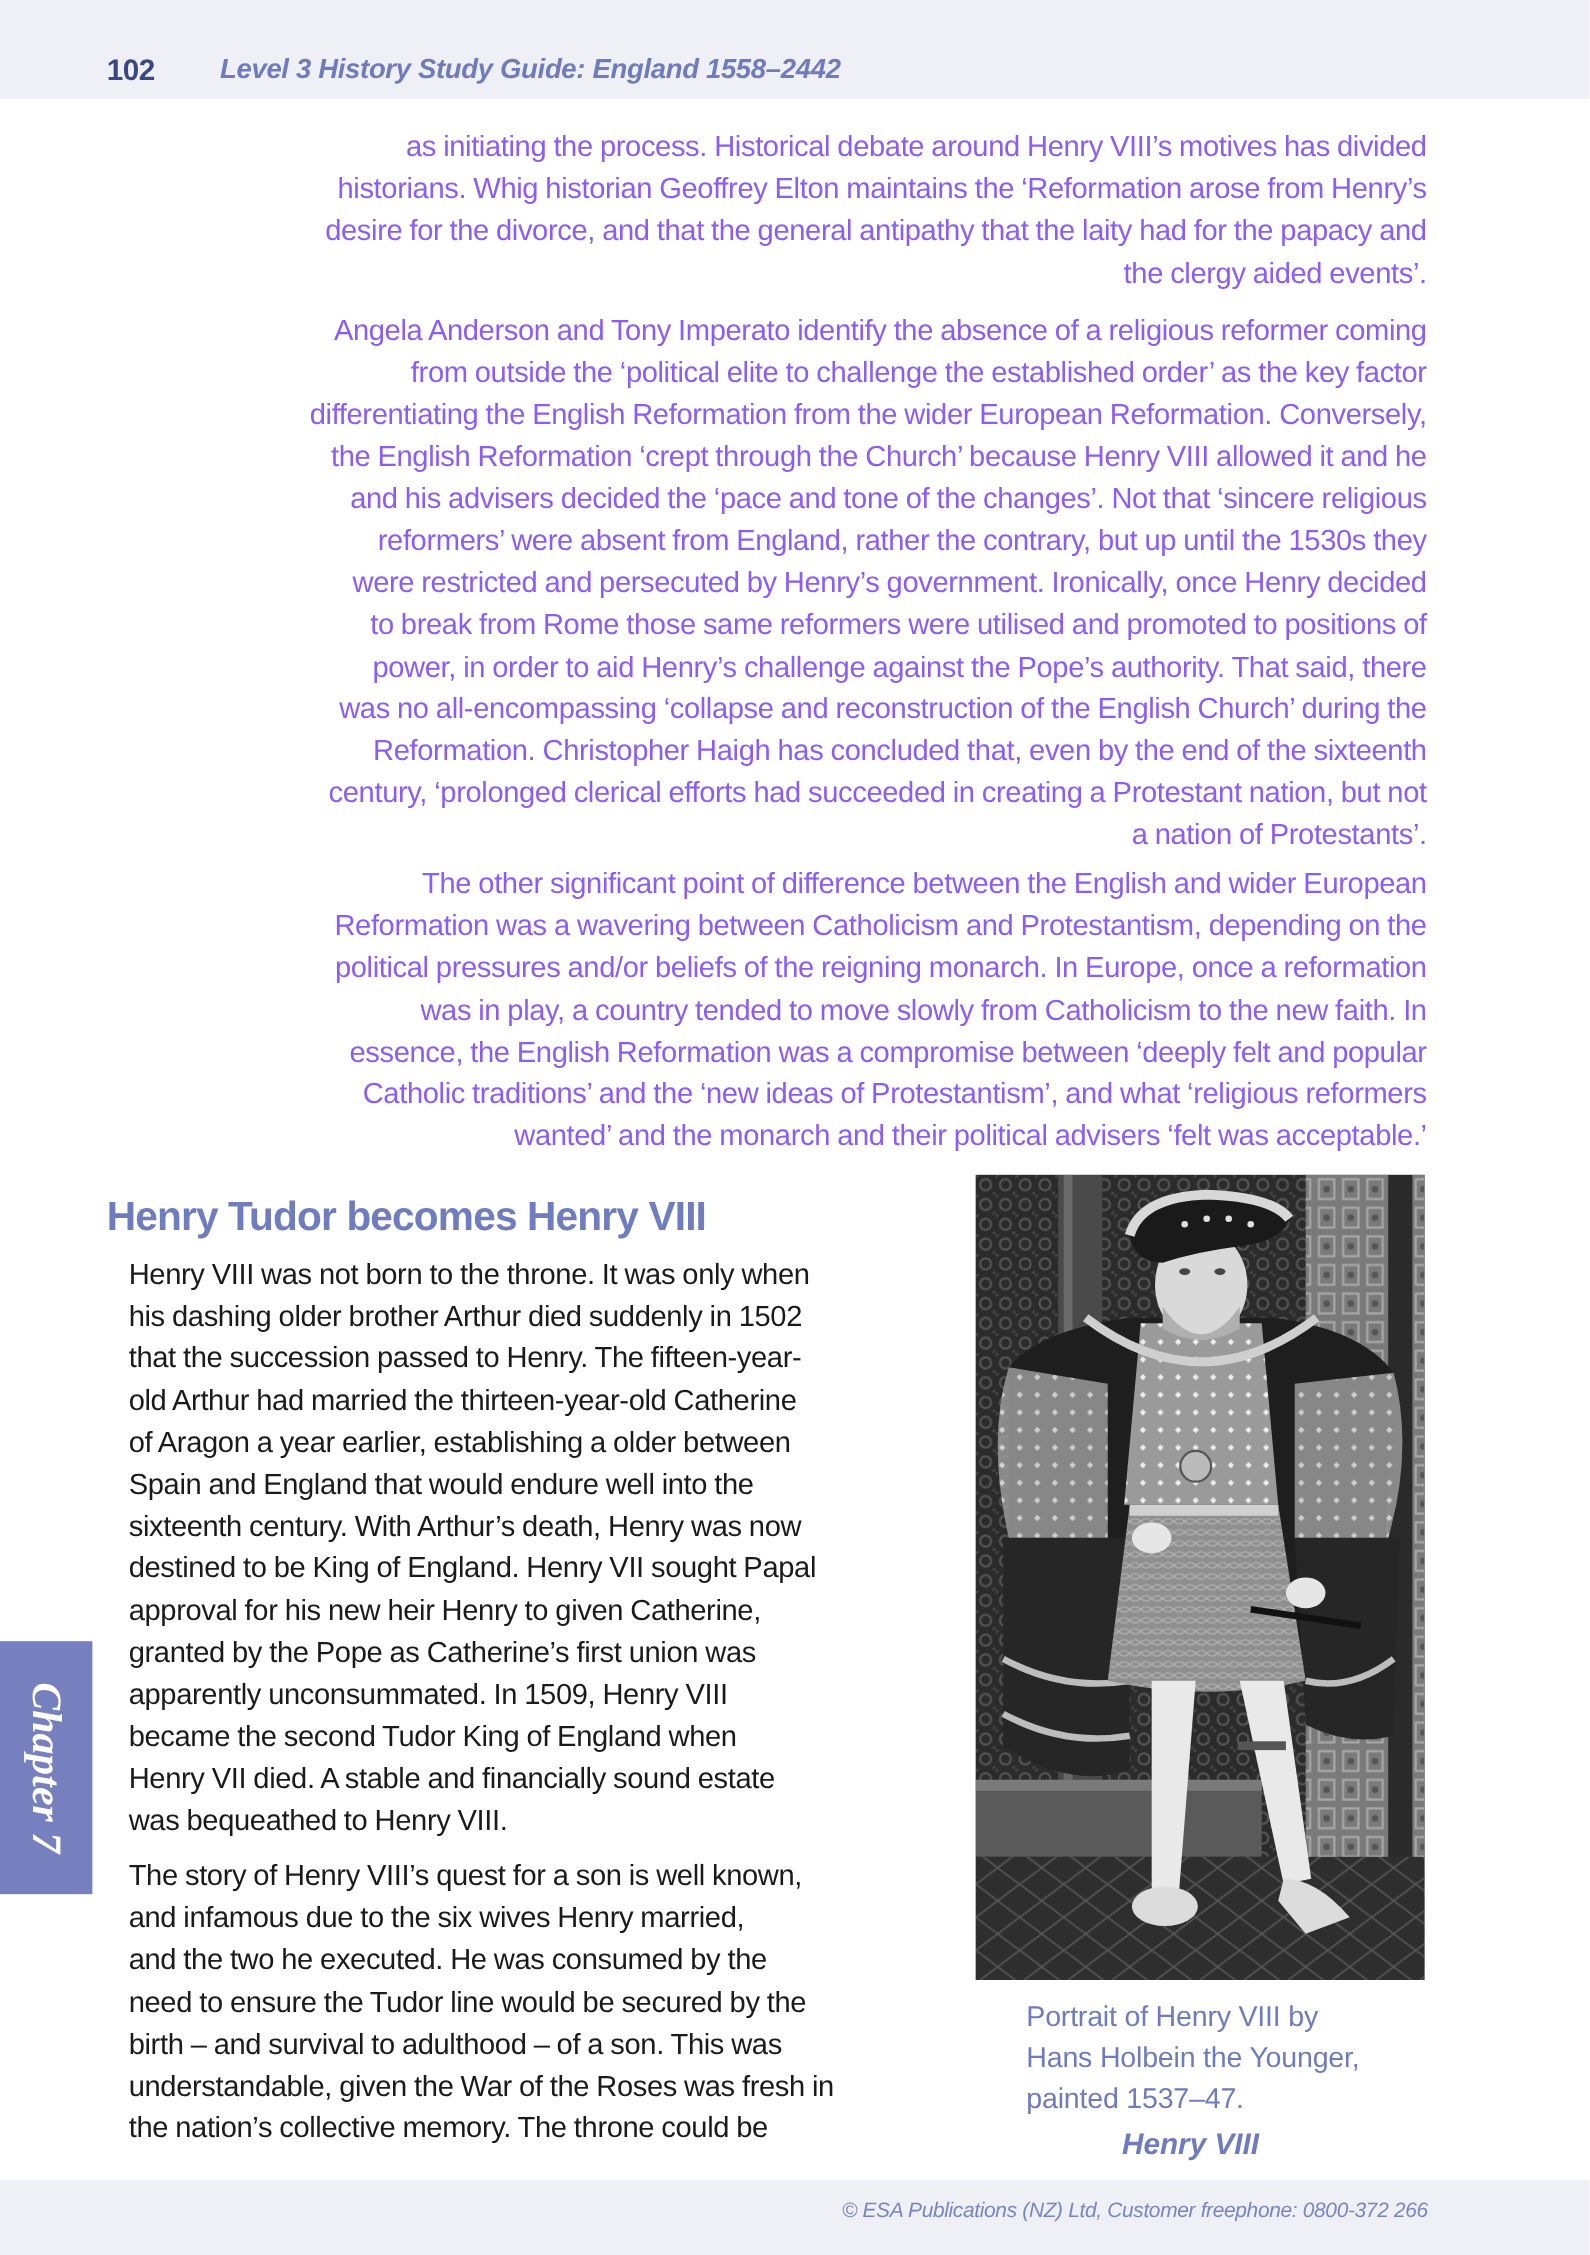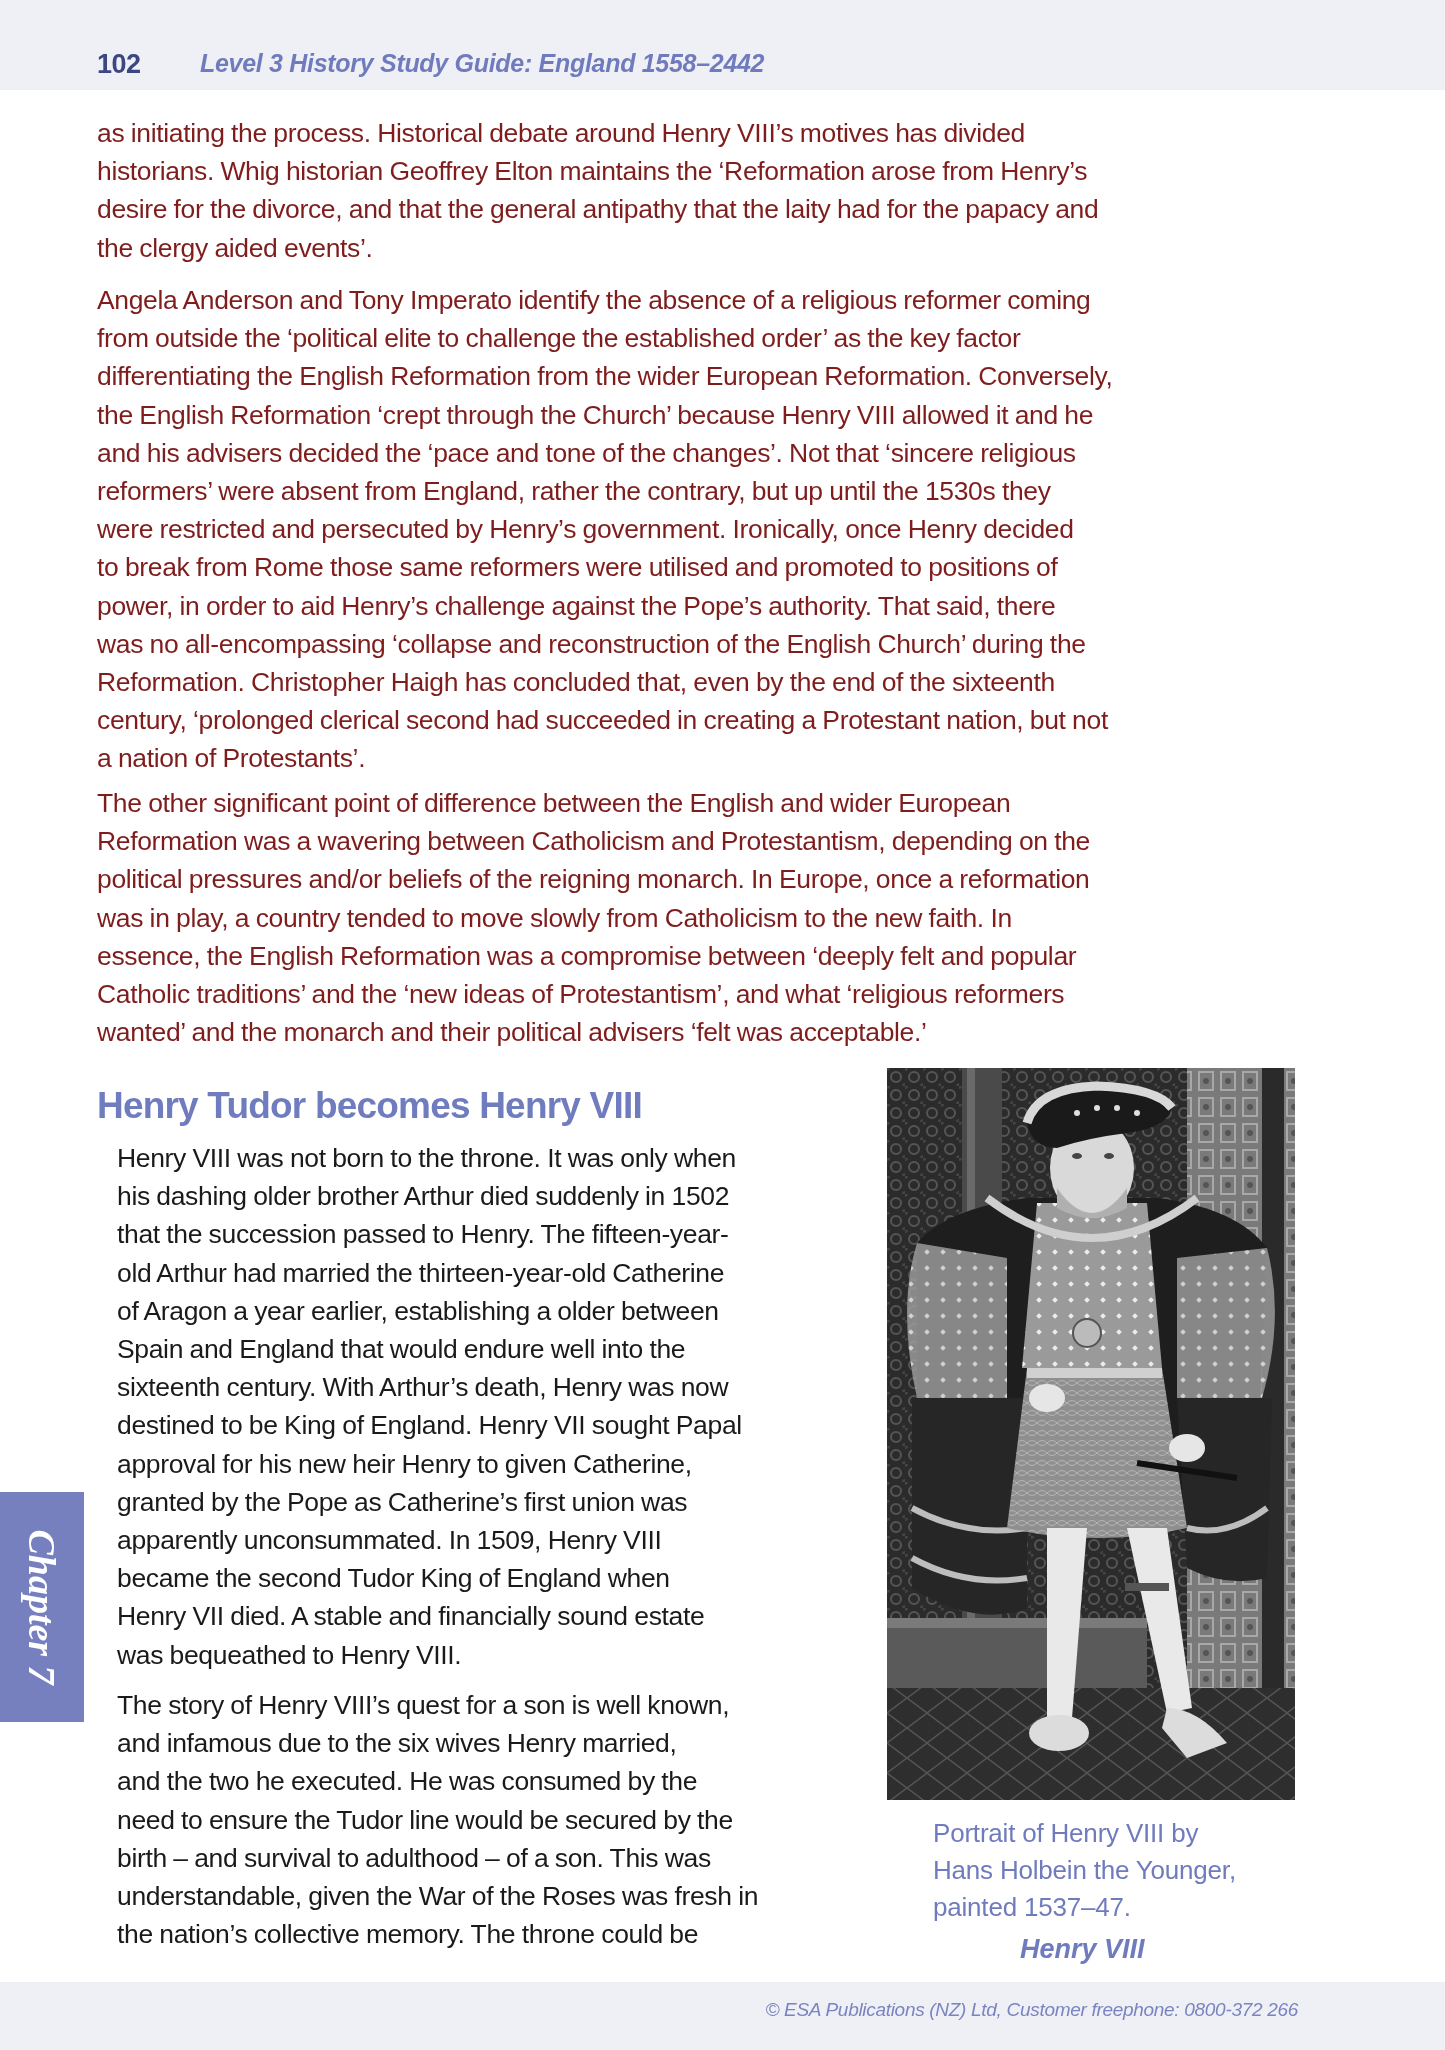--- a/index.html
+++ b/index.html
@@ -19,22 +19,22 @@
     font-size: 27px; color: #3b4782; letter-spacing: -0.5px;
   }
   .running-title {
     position: absolute; left: 200px; top: 49px;
     font-family: "Liberation Sans", sans-serif; font-style: italic; font-weight: bold;
     font-size: 25px; color: #6f7bbd; letter-spacing: -0.3px;
   }
   .body-text {
     position: absolute; left: 97px; width: 1200px;
     font-family: "Liberation Sans", sans-serif;
-    font-size: 26.5px; line-height: 38.2px; color: #7f1d1d;
-    letter-spacing: -0.35px; word-spacing: -0.5px;
+    font-size: 26.5px; line-height: 38.2px; color: #8b5cf6;
+    letter-spacing: -0.35px; word-spacing: -0.5px; text-align: right;
   }
   .line { display: block; white-space: nowrap; }
   .p1 { top: 114px; }
   .p2 { top: 281px; }
   .p3 { top: 784px; }
   .section-heading {
     position: absolute; left: 97px; top: 1085px;
     font-family: "Liberation Sans", sans-serif; font-weight: bold;
     font-size: 37px; color: #6f7dbf; letter-spacing: -0.8px;
     white-space: nowrap;
@@ -102,21 +102,21 @@
   <span class="line">from outside the ‘political elite to challenge the established order’ as the key factor</span>
   <span class="line">differentiating the English Reformation from the wider European Reformation. Conversely,</span>
   <span class="line">the English Reformation ‘crept through the Church’ because Henry VIII allowed it and he</span>
   <span class="line">and his advisers decided the ‘pace and tone of the changes’. Not that ‘sincere religious</span>
   <span class="line">reformers’ were absent from England, rather the contrary, but up until the 1530s they</span>
   <span class="line">were restricted and persecuted by Henry’s government. Ironically, once Henry decided</span>
   <span class="line">to break from Rome those same reformers were utilised and promoted to positions of</span>
   <span class="line">power, in order to aid Henry’s challenge against the Pope’s authority. That said, there</span>
   <span class="line">was no all-encompassing ‘collapse and reconstruction of the English Church’ during the</span>
   <span class="line">Reformation. Christopher Haigh has concluded that, even by the end of the sixteenth</span>
-  <span class="line">century, ‘prolonged clerical second had succeeded in creating a Protestant nation, but not</span>
+  <span class="line">century, ‘prolonged clerical efforts had succeeded in creating a Protestant nation, but not</span>
   <span class="line">a nation of Protestants’.</span>
 </div>
 
 <div class="body-text p3">
   <span class="line">The other significant point of difference between the English and wider European</span>
   <span class="line">Reformation was a wavering between Catholicism and Protestantism, depending on the</span>
   <span class="line">political pressures and/or beliefs of the reigning monarch. In Europe, once a reformation</span>
   <span class="line">was in play, a country tended to move slowly from Catholicism to the new faith. In</span>
   <span class="line">essence, the English Reformation was a compromise between ‘deeply felt and popular</span>
   <span class="line">Catholic traditions’ and the ‘new ideas of Protestantism’, and what ‘religious reformers</span>

